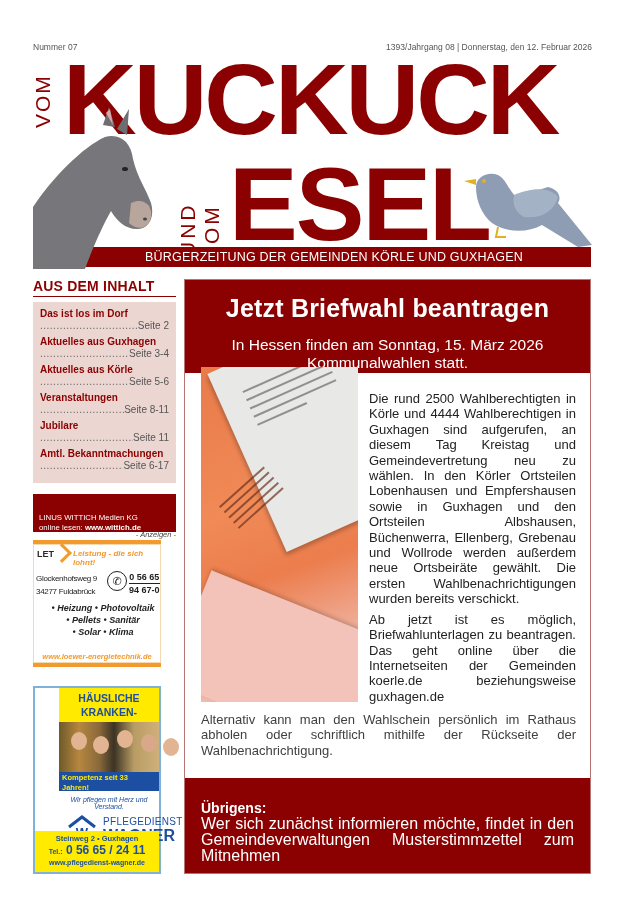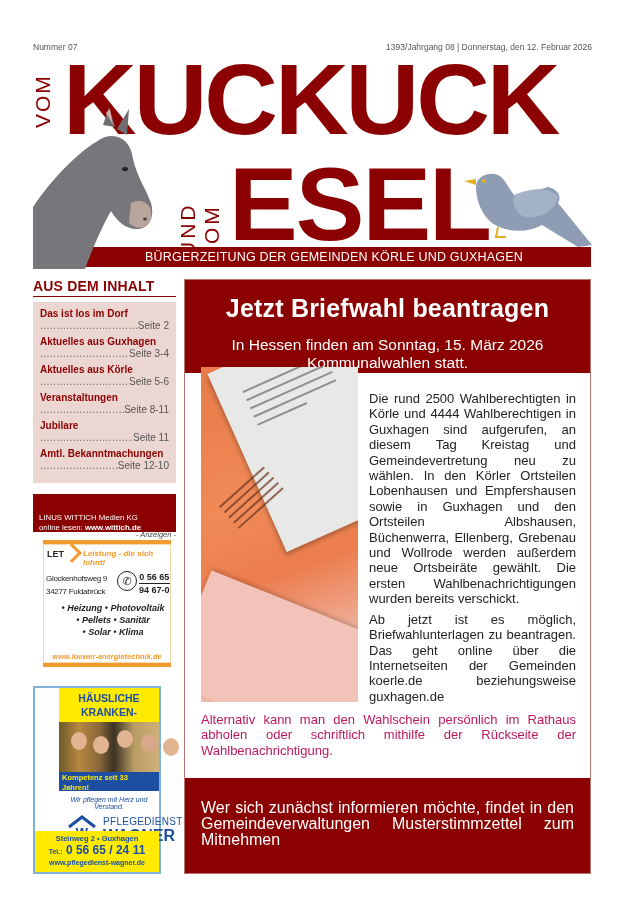--- a/index.html
+++ b/index.html
@@ -39,21 +39,21 @@
   .toc-page .dots { flex: 1; overflow: hidden; color: #666; letter-spacing: 0.5px; }
   .toc-page .pg { flex: none; }
 
   .wittich-box { position: absolute; left: 33px; top: 494px; width: 143px; height: 26px; background: #8b0000;
     color: #fff; font-size: 7.8px; padding: 19px 6px; line-height: 10px; }
   .wittich-box b { font-weight: 700; }
 
   .ads-label { position: absolute; left: 33px; top: 530px; width: 143px; text-align: right; font-size: 7.5px; font-style: italic; color: #444; }
 
   .ad-let { position: absolute; left: 33px; top: 540px; width: 128px; height: 127px; background: #fff;
-    border-top: 4px solid #f29a2e; border-bottom: 4px solid #f29a2e; box-shadow: 0 0 0 1px #f5d9b0 inset; margin-left: 10px; }
+    border-top: 4px solid #f29a2e; border-bottom: 4px solid #f29a2e; box-shadow: 0 0 0 1px #f5d9b0 inset; }
   .let-logo { position: absolute; left: 4px; top: 5px; font-size: 9px; font-weight: 700; color: #2a2a2a; }
   .let-arrow { position: absolute; left: 22px; top: 2px; width: 14px; height: 14px; border: 3px solid #f29a2e; transform: rotate(45deg); border-left: none; border-bottom: none; }
   .let-slogan { position: absolute; left: 40px; top: 5px; font-size: 8px; font-weight: 700; font-style: italic; color: #f29a2e; }
   .let-addr { position: absolute; left: 3px; top: 28px; font-size: 8px; line-height: 13px; color: #222; letter-spacing: -0.3px; }
   .let-phone-icon { position: absolute; left: 74px; top: 27px; width: 20px; height: 20px; border: 1px solid #222; border-radius: 50%; font-size: 11px; text-align: center; line-height: 19px; }
   .let-phone { position: absolute; left: 96px; top: 27px; font-size: 9px; font-weight: 700; line-height: 12px; color: #222; text-align: center; }
   .let-phone .line1 { border-bottom: 1px solid #222; }
   .let-services { position: absolute; left: 0; top: 58px; width: 140px; text-align: center; font-size: 9px; font-weight: 700; font-style: italic; line-height: 12px; color: #222; }
   .let-url { position: absolute; left: 0; top: 108px; width: 128px; text-align: center; font-size: 7.5px; font-weight: 700; font-style: italic; color: #f29a2e; }
 
@@ -83,21 +83,21 @@
     background: linear-gradient(160deg, #e97b4a 0%, #f08a57 40%, #ec7d4d 60%, #f0b9aa 85%, #f3c6bc 100%); }
   .env-white { position: absolute; left: 40px; top: -30px; width: 140px; height: 195px; background: #e8e8e6; transform: rotate(-24deg); box-shadow: -2px 3px 4px rgba(0,0,0,0.25); }
   .env-white .lines { position: absolute; left: 25px; top: 30px; width: 90px; }
   .env-white .lines div { height: 2px; background: #555; margin-bottom: 7px; opacity: 0.6; }
   .env-pink { position: absolute; left: -20px; top: 240px; width: 220px; height: 120px; background: #f3c3b9; transform: rotate(22deg); box-shadow: 0 -2px 4px rgba(0,0,0,0.2); }
   .env-text { position: absolute; left: 22px; top: 115px; width: 60px; transform: rotate(-42deg); }
   .env-text div { height: 2px; background: #6b3020; margin-bottom: 5px; opacity: 0.7; }
 
   .art-body { position: absolute; left: 184px; top: 111px; width: 207px; font-size: 13px; line-height: 15.4px; color: #222; text-align: justify; hyphens: manual; }
   .art-body p { margin-bottom: 5px; }
-  .art-body-full { position: absolute; left: 16px; top: 432px; width: 375px; font-size: 13px; line-height: 15.4px; color: #be185d; text-align: justify; }
+  .art-body-full { position: absolute; left: 16px; top: 432px; width: 375px; font-size: 13px; line-height: 15.4px; color: #404040; text-align: justify; }
 
   .note-box { position: absolute; left: 0; top: 498px; width: 405px; height: 95px; background: #8b0000; color: #fff; padding: 22px 16px 0 16px; }
   .note-title { font-size: 14px; font-weight: 700; line-height: 16px; }
   .note-text { font-size: 16px; line-height: 16px; text-align: justify; }
 </style>
 </head>
 <body>
 
 <div class="meta-left">Nummer 07</div>
 <div class="meta-right">1393/Jahrgang 08 | Donnerstag, den 12. Februar 2026</div>
@@ -166,21 +166,21 @@
     <div class="toc-label">Jubilare</div>
     <div class="toc-page">
         <span class="dots">..................................................</span>
         <span class="pg">Seite 11</span>
       </div>
   </div>
   <div class="toc-item">
     <div class="toc-label">Amtl. Bekanntmachungen</div>
     <div class="toc-page">
         <span class="dots">..................................................</span>
-        <span class="pg">Seite 12-10</span>
+        <span class="pg">Seite 6-17</span>
       </div>
   </div>
 </div>
 
 <div class="wittich-box">
   <div>LINUS WITTICH Medien KG</div>
   <div><span>online lesen: </span><b>www.wittich.de</b></div>
 </div>
 
 <div class="ads-label">- Anzeigen -</div>
@@ -267,15 +267,16 @@
     <div class="env-pink"></div>
   </div>
 
   <div class="art-body">
     <p>Die rund 2500 Wahlberechtigten in Körle und 4444 Wahlberechtigen in Guxhagen sind aufgerufen, an diesem Tag Kreistag und Gemeindevertretung neu zu wählen. In den Körler Ortsteilen Lobenhausen und Empfershausen sowie in Guxhagen und den Ortsteilen Albshausen, Büchenwerra, Ellenberg, Grebenau und Wollrode werden außerdem neue Ortsbeiräte gewählt. Die ersten Wahlbenachrichtigungen wurden bereits verschickt.</p>
     <p>Ab jetzt ist es möglich, Briefwahlunterlagen zu beantragen. Das geht online über die Internetseiten der Gemeinden koerle.de beziehungsweise guxhagen.de</p>
   </div>
   <div class="art-body-full">Alternativ kann man den Wahlschein persönlich im Rathaus abholen oder schriftlich mithilfe der Rückseite der Wahlbenachrichtigung.</div>
 
   <div class="note-box">
+    <div class="note-title">Übrigens:</div>
     <div class="note-text">Wer sich zunächst informieren möchte, findet in den Gemeindeverwaltungen Musterstimmzettel zum Mitnehmen</div>
   </div>
 </div>
 
 </body></html>

